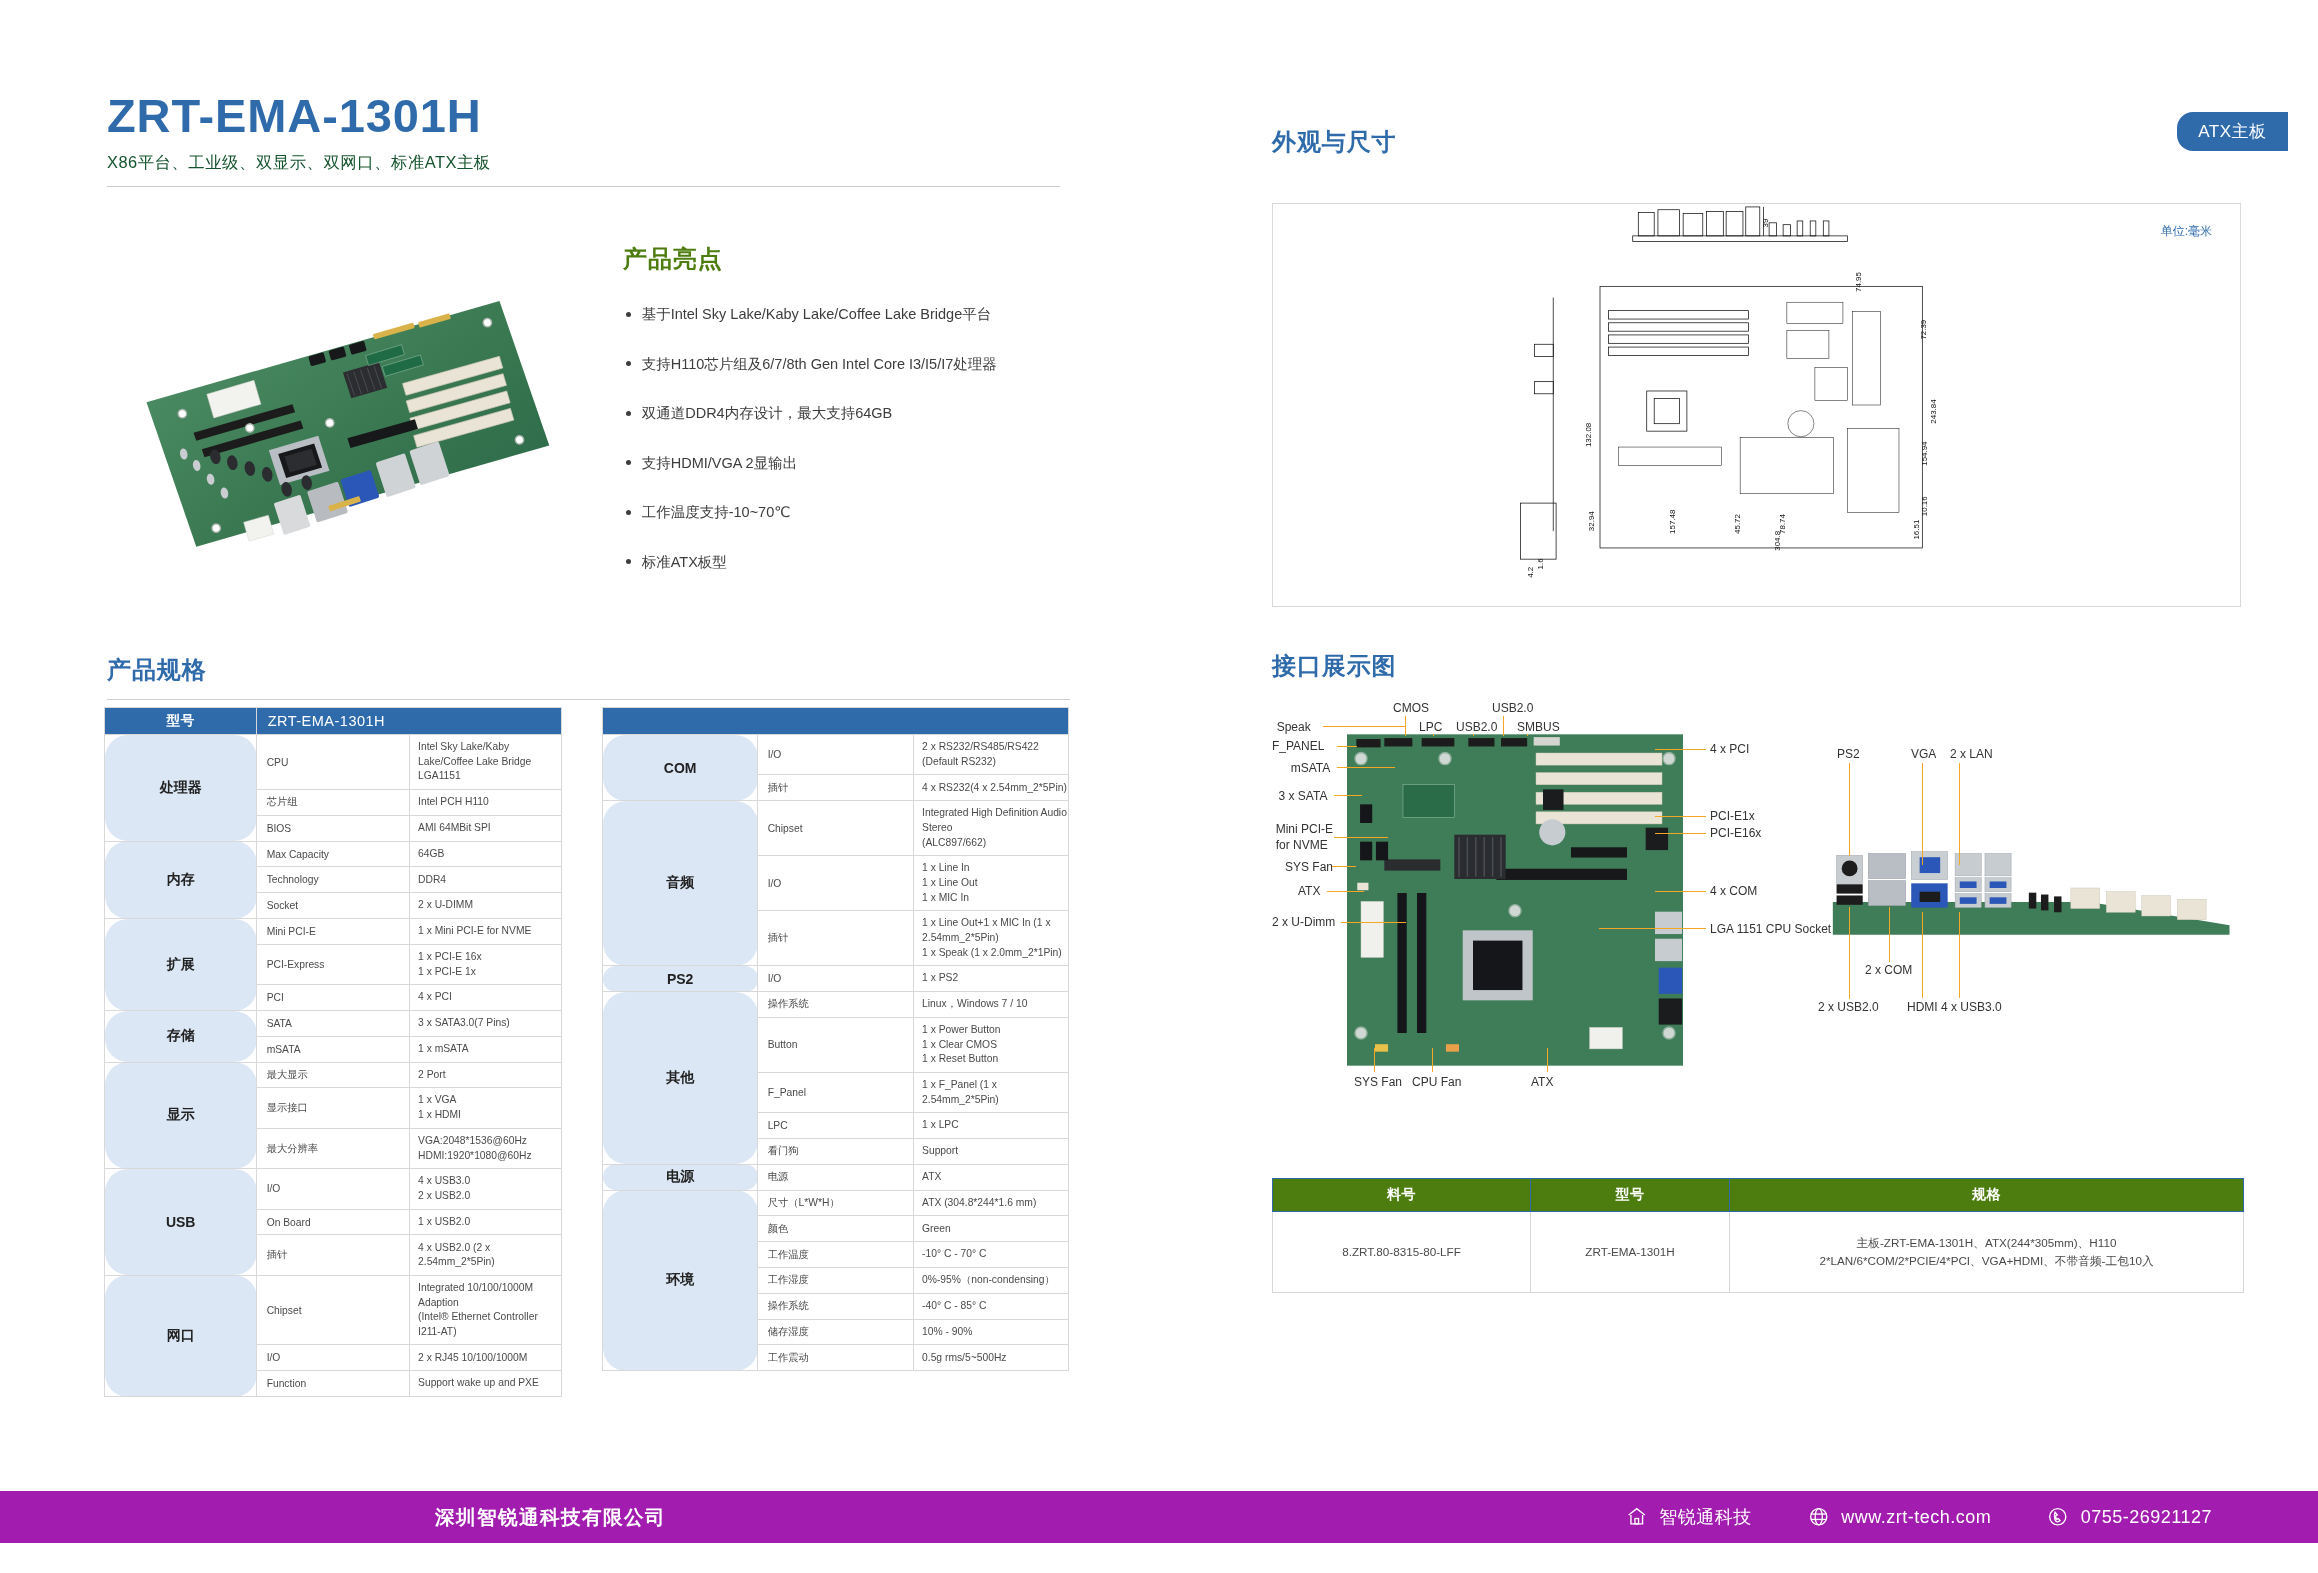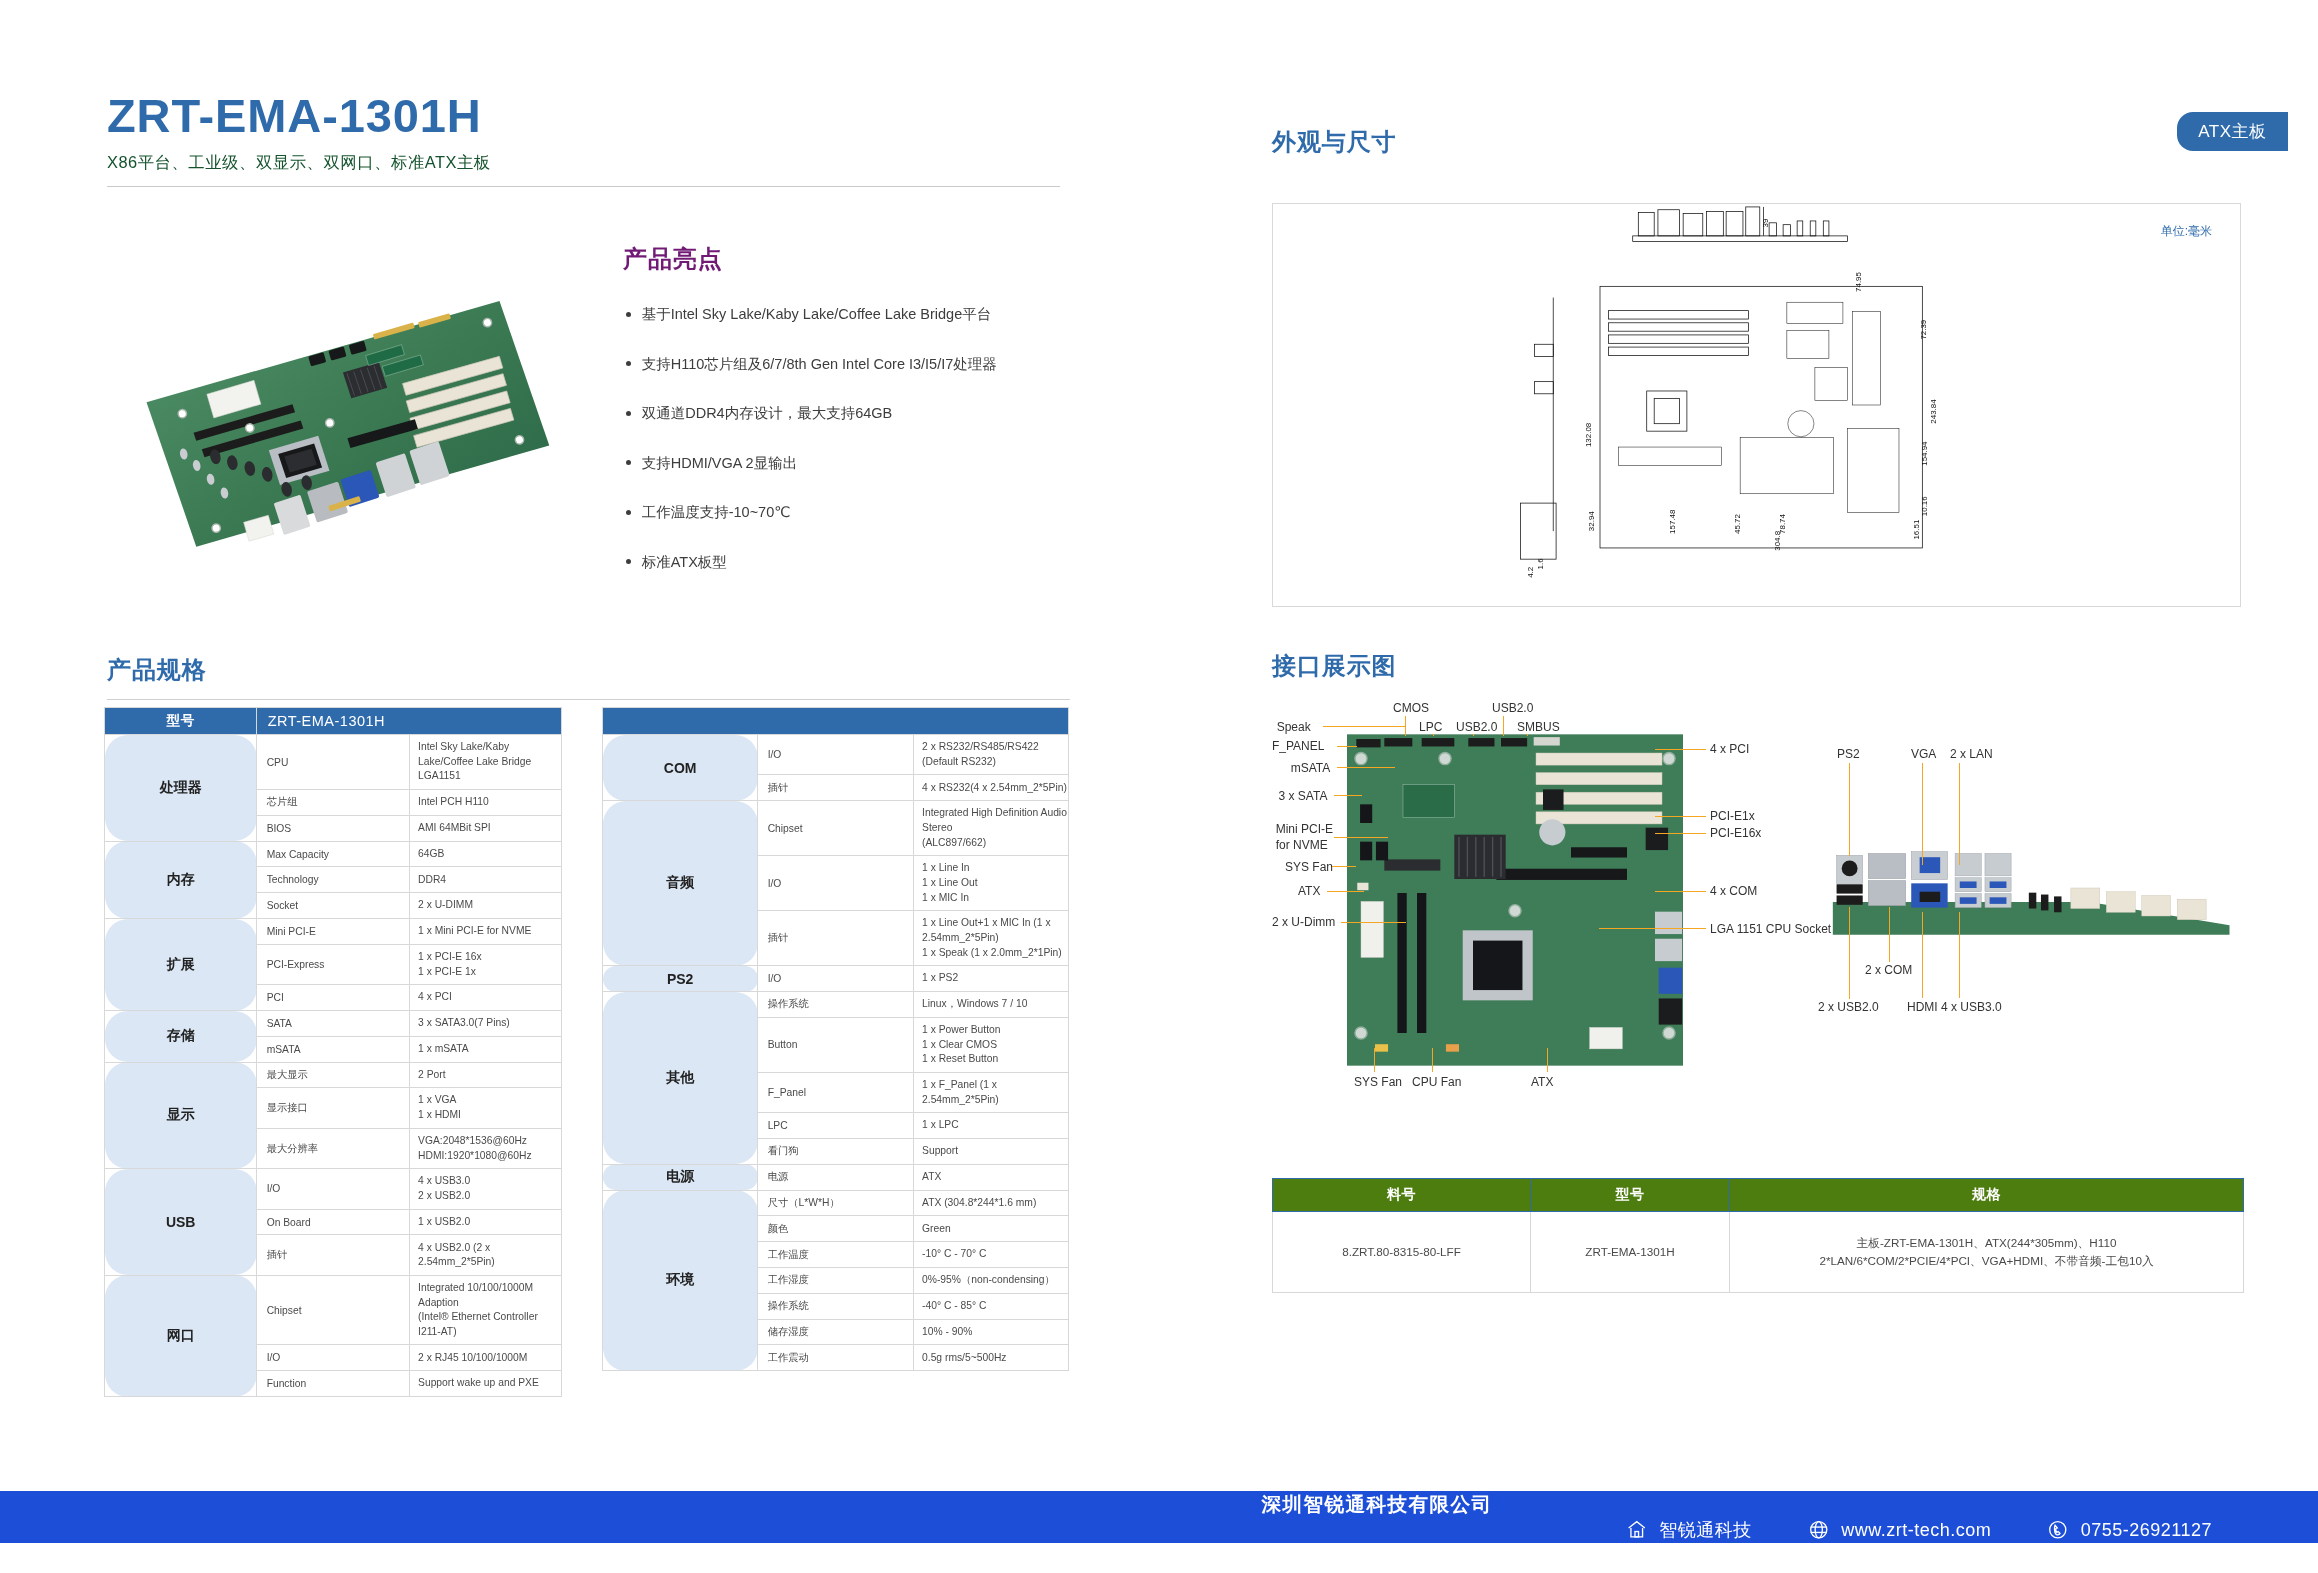--- a/index.html
+++ b/index.html
@@ -16,21 +16,21 @@
 
   
   #atx-badge{position:absolute;right:31px;top:112px;background:#2f6bab;color:#fff;
     font-size:17px;padding:7.5px 21.5px 8.4px 21.5px;border-radius:16px 0 0 16px;letter-spacing:0.5px;}
 
   
   #product-photo{position:absolute;left:110px;top:280px;width:467px;height:280px;}
 
   
   #highlights{position:absolute;left:623px;top:243px;width:467px;}
-  #highlights-title{font-size:24px;font-weight:bold;color:#701a75;letter-spacing:0.9px;}
+  #highlights-title{font-size:24px;font-weight:bold;color:#4d7c0f;letter-spacing:0.9px;}
   .hl-list{margin:30px 0 0 0;padding:0;list-style:none;}
   .hl-item{position:relative;padding-left:18.7px;font-size:14.5px;color:#3d3d3d;margin-bottom:30px;line-height:1.35;}
   .hl-item:before{content:"";position:absolute;left:2.8px;top:6.5px;width:5.1px;height:5.1px;
     border-radius:50%;background:#3d3d3d;}
 
   
   .sec-head{font-size:24px;font-weight:bold;color:#2f6bab;letter-spacing:0.9px;}
   #spec-head{position:absolute;left:107px;top:654px;}
   #spec-rule{position:absolute;left:107px;top:699px;width:963px;border-top:0.5px solid #cfcfcf;}
   #dim-head{position:absolute;left:1272px;top:126px;}
@@ -67,22 +67,22 @@
   .lead-v{width:1.4px;}
 
   
   #order-table{position:absolute;left:1272px;top:1178px;width:972px;border-collapse:collapse;table-layout:fixed;}
   #order-table th{background:#4d7c0f;color:#fff;font-size:14px;font-weight:bold;height:30px;
     border:0.5px solid #2f6bab;letter-spacing:0.5px;}
   #order-table td{border:0.5px solid #d8d8d8;font-size:11.7px;color:#4a4a4a;text-align:center;
     padding:21.5px 6.5px;line-height:1.6;}
 
   
-  #footer{position:absolute;left:0;bottom:30px;width:100%;height:52px;background:#1d4ed8;
-    display:flex;align-items:center;flex-direction:column;}
+  #footer{position:absolute;left:0;bottom:30px;width:100%;height:52px;background:#a21caf;
+    display:flex;align-items:center;}
   #footer-company{color:#fff;font-size:19.6px;font-weight:bold;margin-left:435px;letter-spacing:1.4px;}
   #footer-right{margin-left:auto;margin-right:107px;display:flex;align-items:center;gap:56px;}
   .f-item{display:flex;align-items:center;gap:12px;color:#fff;font-size:18px;letter-spacing:0.5px;}
   .f-icon{width:21.5px;height:21.5px;flex:0 0 21.5px;}
 </style>
 </head>
 <body>
 
 <div class="page">
 

